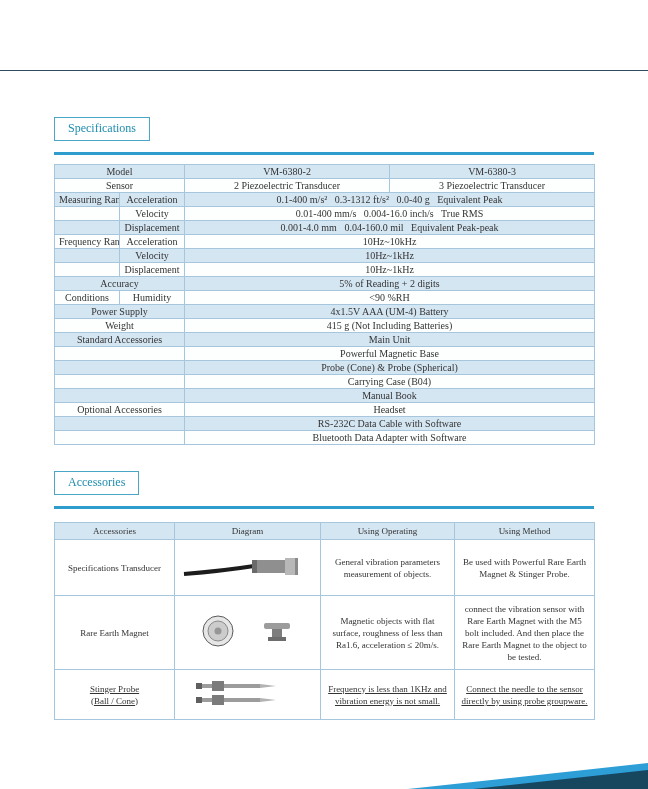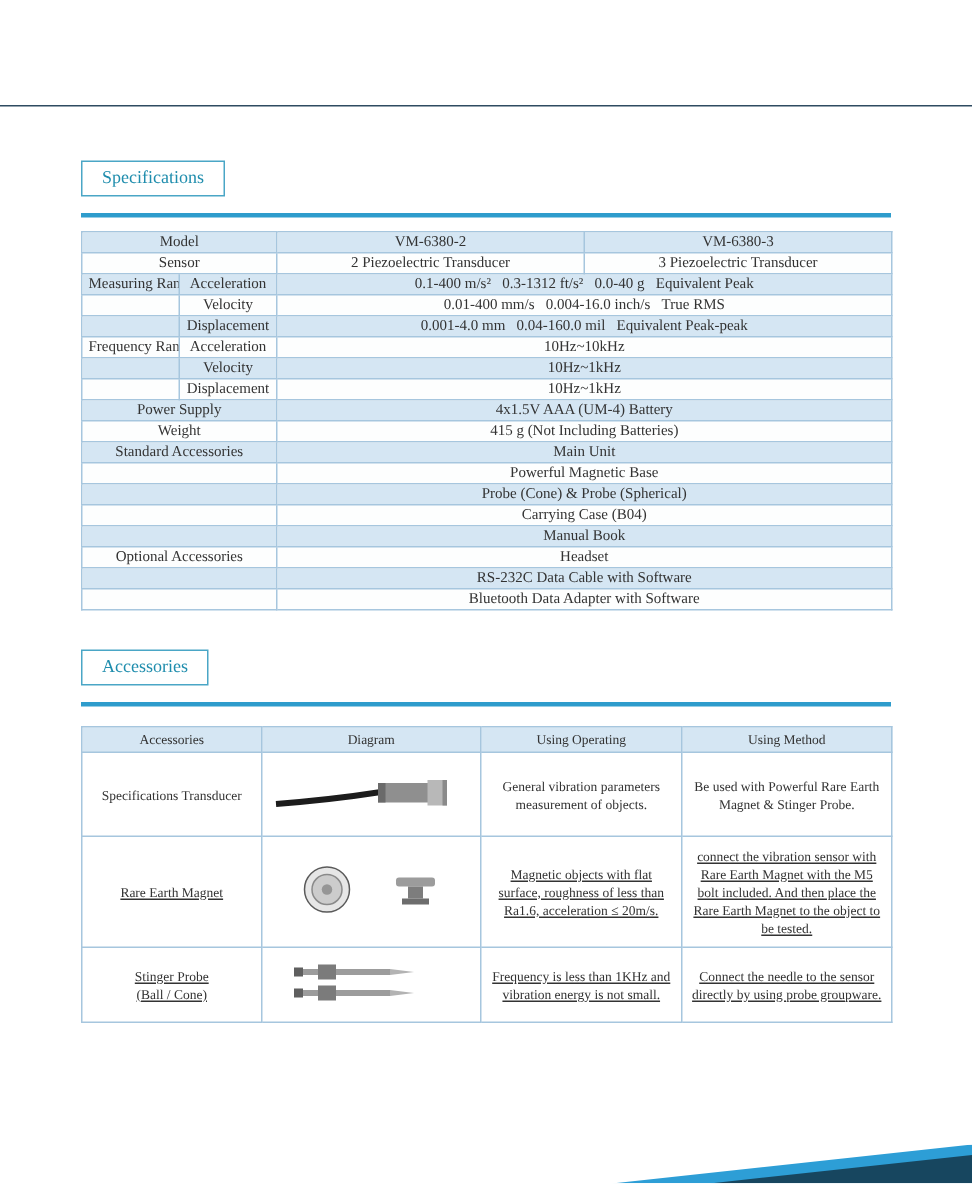--- a/index.html
+++ b/index.html
@@ -3,21 +3,21 @@
 <meta charset="utf-8">
 <style>
   * { box-sizing: border-box; margin: 0; padding: 0; }
   body { margin: 0; background: #ffffff; }
   .page {
     position: relative; width: 648px; height: 789px;
     background: #ffffff; overflow: hidden;
     font-family: "Liberation Serif", serif; color: #333333;
   }
   .top-rule { position: absolute; left: 0; top: 70px; width: 648px; height: 1px; background: #2e4b61; }
-  .content { position: absolute; left: 54px; top: 4px; width: 540px; }
+  .content { position: absolute; left: 54px; top: 14px; width: 540px; }
 
   .section-tab {
     display: block; width: max-content;
     border: 1px solid #4aa6c6; background: #ffffff;
     padding: 3px 13px 4px; font-size: 12px; color: #1f8dad;
   }
   .tab1 { margin-top: 103px; }
   .tab2 { margin-top: 26px; }
   .section-rule { height: 3px; background: #2e9ccc; margin-top: 11px; }
 
@@ -35,21 +35,21 @@
   .acc th {
     border: 1px solid #a6c6de; background: #d5e6f3;
     font-weight: normal; font-size: 9px; padding: 3px;
   }
   .acc td {
     border: 1px solid #a6c6de; background: #ffffff;
     font-size: 9px; line-height: 12px; text-align: center;
     vertical-align: middle; padding: 3px 6px;
   }
   .acc .r1 td { height: 56px; }
-  .acc .r2 td { height: 74px; text-decoration: underline; }
+  .acc .r2 td { height: 74px; }
   .acc .r3 td { height: 50px; text-decoration: underline; }
 
   .swoosh-light {
     position: absolute; right: 0; bottom: 0; width: 240px; height: 26px;
     background: #2d9ed6; clip-path: polygon(0 100%, 100% 0, 100% 100%);
   }
   .swoosh-dark {
     position: absolute; right: 0; bottom: 0; width: 175px; height: 19px;
     background: #17465f; clip-path: polygon(0 100%, 100% 0, 100% 100%);
   }
@@ -107,20 +107,29 @@
       </tr>
       <tr>
         <td></td>
         <td>Velocity</td>
         <td colspan="2">10Hz~1kHz</td>
       </tr>
       <tr>
         <td></td>
         <td>Displacement</td>
         <td colspan="2">10Hz~1kHz</td>
+      </tr>
+      <tr>
+        <td colspan="2">Accuracy</td>
+        <td colspan="2">5% of Reading + 2 digits</td>
+      </tr>
+      <tr>
+        <td>Conditions</td>
+        <td>Humidity</td>
+        <td colspan="2">&lt;90 %RH</td>
       </tr>
       <tr>
         <td colspan="2">Power Supply</td>
         <td colspan="2">4x1.5V AAA (UM-4) Battery</td>
       </tr>
       <tr>
         <td colspan="2">Weight</td>
         <td colspan="2">415 g (Not Including Batteries)</td>
       </tr>
       <tr>

